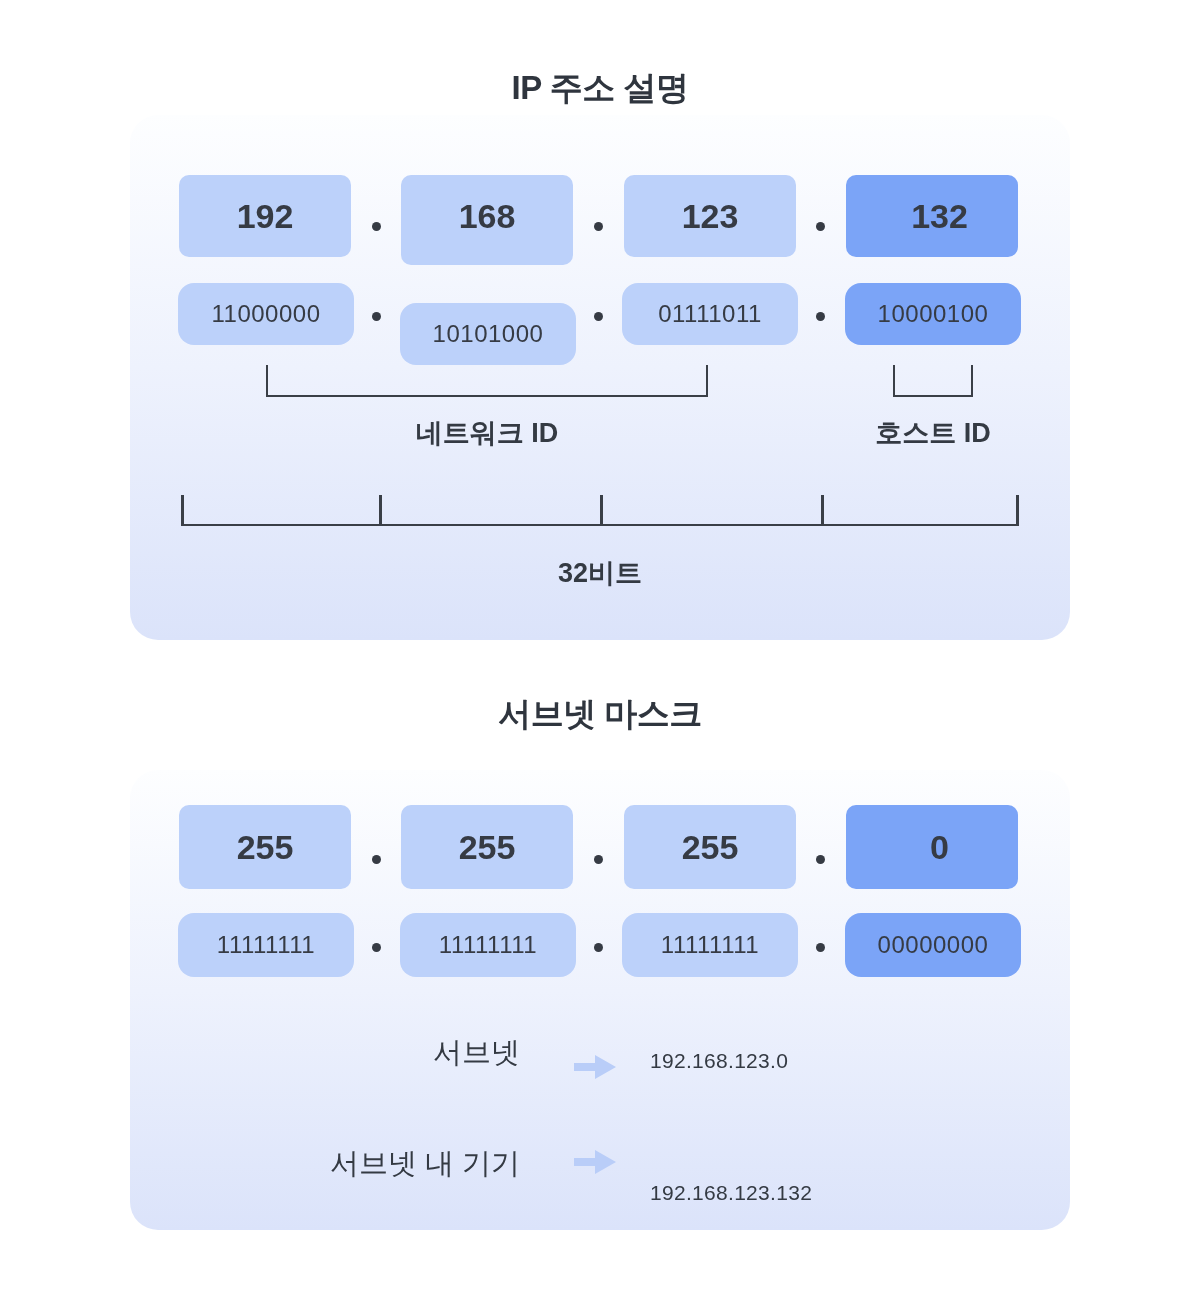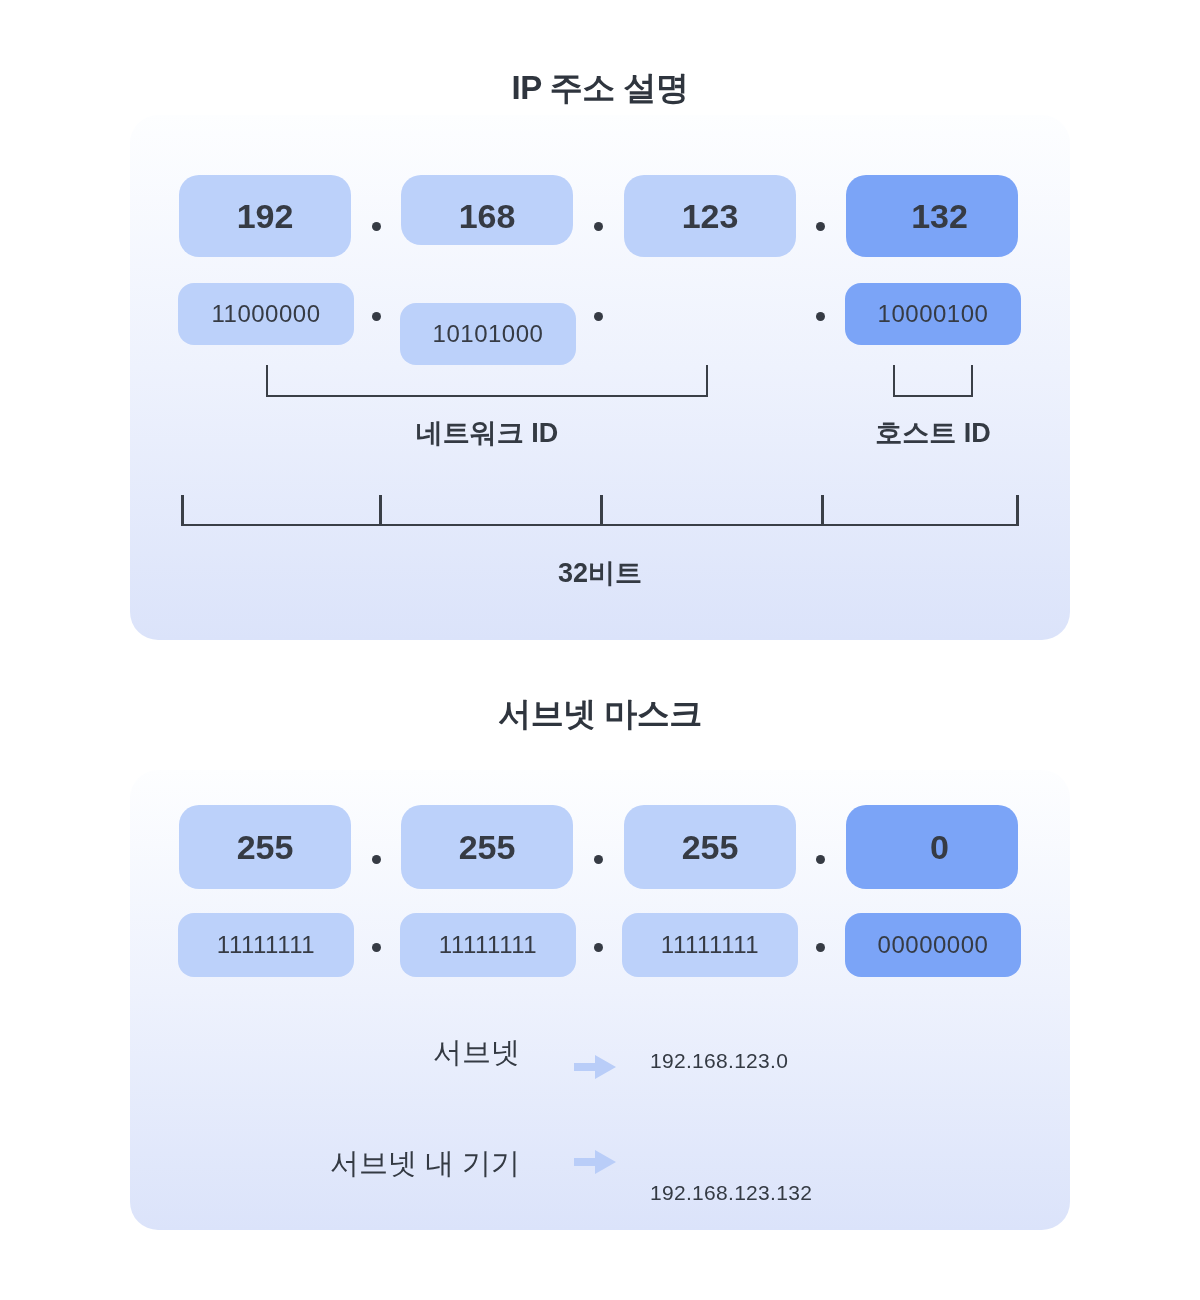--- a/index.html
+++ b/index.html
@@ -31,21 +31,21 @@
     width: 940px;
     border-radius: 28px;
     background: linear-gradient(180deg, #fdfeff 0%, #eef2fd 48%, #dbe3fa 100%);
   }
   #panel-ip     { top: 115px; height: 525px; }
   #panel-subnet { top: 770px; height: 460px; }
 
   .octet-box {
     position: absolute;
     width: 172px;
-    border-radius: 20px;
+    border-radius: 10px;
     background: #bcd1fa;
     text-align: center;
     font-size: 34px;
     font-weight: 700;
     color: #363b44;
   }
   .octet-box.highlight { background: #7ba4f7; padding-left: 15px; }
 
   .bin-box {
     position: absolute;
@@ -138,30 +138,31 @@
 </head>
 <body>
 
 <div class="canvas">
 
   <div class="section-title" style="top:66px;">IP 주소 설명</div>
 
   <div class="panel" id="panel-ip">
 
     <div class="octet-box" style="left:49px; top:60px; height:82px; line-height:82px;">192</div>
-    <div class="octet-box" style="left:271px; top:60px; height:70px; line-height:82px;">168</div>
+    <div class="octet-box" style="left:271px; top:60px; height:90px; line-height:82px;">168</div>
     <div class="octet-box" style="left:494px; top:60px; height:82px; line-height:82px;">123</div>
     <div class="octet-box highlight" style="left:716px; top:60px; height:82px; line-height:82px;">132</div>
 
     <div class="dot-sep" style="left:242px; top:107px;"></div>
     <div class="dot-sep" style="left:464px; top:107px;"></div>
     <div class="dot-sep" style="left:686px; top:107px;"></div>
 
     <div class="bin-box" style="left:48px; top:168px; height:62px; line-height:62px;">11000000</div>
     <div class="bin-box" style="left:270px; top:168px; height:62px; line-height:62px;margin-top:20px;">10101000</div>
+    <div class="bin-box" style="left:492px; top:168px; height:62px; line-height:62px;">01111011</div>
     <div class="bin-box highlight" style="left:715px; top:168px; height:62px; line-height:62px;">10000100</div>
 
     <div class="dot-sep" style="left:242px; top:197px;"></div>
     <div class="dot-sep" style="left:464px; top:197px;"></div>
     <div class="dot-sep" style="left:686px; top:197px;"></div>
 
     <div class="bracket" style="left:136px; top:250px; width:442px;"></div>
     <div class="bracket" style="left:763px; top:250px; width:80px;"></div>
 
     <div class="bracket-label" style="left:136px; top:300px; width:442px;">네트워크 ID</div>

